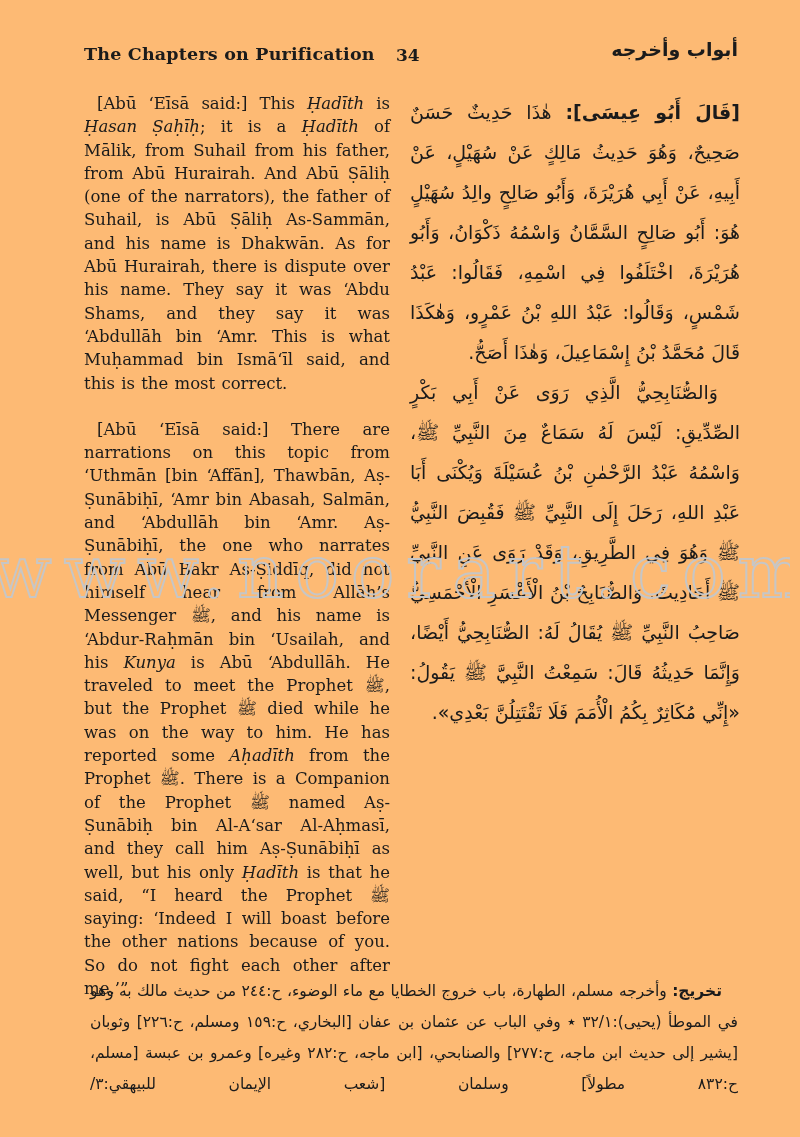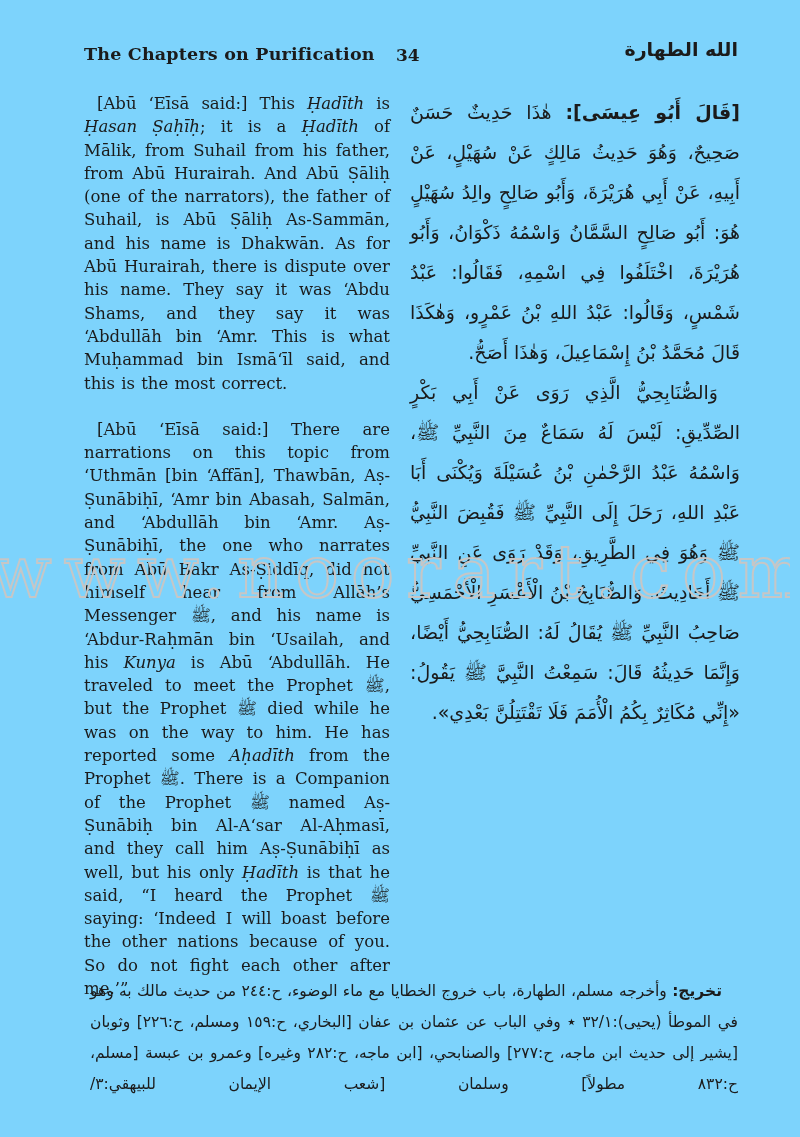--- a/index.html
+++ b/index.html
@@ -1,20 +1,20 @@
 <!DOCTYPE html>
 <html lang="en"><head>
 <meta charset="utf-8">
 <style>
   * { margin:0; padding:0; box-sizing:border-box; }
   html,body { background:#ffffff; }
   .page {
     position:relative;
     width:800px; height:1137px;
-    background:#7dd3fc;
+    background:#fdba74;
     color:#1b1b1b;
     font-family:"DejaVu Serif","Liberation Serif",serif;
     overflow:hidden;
   }
   
   .header { position:absolute; top:0; left:0; width:100%; height:80px; }
   .hdr-en {
     position:absolute; left:84px; top:44px;
     font-size:17.5px; font-weight:bold; letter-spacing:0.2px;
   }
@@ -74,21 +74,21 @@
   .it { font-style:italic; }
 </style>
 </head>
 <body>
 
 <div class="page">
 
   <div class="header">
     <span class="hdr-en">The Chapters on Purification</span>
     <span class="hdr-num">34</span>
-    <span class="hdr-ar">الله الطهارة</span>
+    <span class="hdr-ar">أبواب وأخرجه</span>
   </div>
 
   <div class="columns">
     <div class="col-en">
         <p><span>[Abū ‘Eīsā said:] This </span><span class="it">Ḥadīth</span><span> is </span><span class="it">Ḥasan Ṣaḥīḥ</span><span>; it is a </span><span class="it">Ḥadīth</span><span> of Mālik, from Suhail from his father, from Abū Hurairah. And Abū Ṣāliḥ (one of the narrators), the father of Suhail, is Abū Ṣāliḥ As-Sammān, and his name is Dhakwān. As for Abū Hurairah, there is dispute over his name. They say it was ‘Abdu Shams, and they say it was ‘Abdullāh bin ‘Amr. This is what Muḥammad bin Ismā‘īl said, and this is the most correct.</span></p>
         <p><span>[Abū ‘Eīsā said:] There are narrations on this topic from ‘Uthmān [bin ‘Affān], Thawbān, Aṣ-Ṣunābiḥī, ‘Amr bin Abasah, Salmān, and ‘Abdullāh bin ‘Amr. Aṣ-Ṣunābiḥī, the one who narrates from Abū Bakr As-Ṣiddīq, did not himself hear from Allāh’s Messenger ﷺ, and his name is ‘Abdur-Raḥmān bin ‘Usailah, and his </span><span class="it">Kunya</span><span> is Abū ‘Abdullāh. He traveled to meet the Prophet ﷺ, but the Prophet ﷺ died while he was on the way to him. He has reported some </span><span class="it">Aḥadīth</span><span> from the Prophet ﷺ. There is a Companion of the Prophet ﷺ named Aṣ-Ṣunābiḥ bin Al-A‘sar Al-Aḥmasī, and they call him Aṣ-Ṣunābiḥī as well, but his only </span><span class="it">Ḥadīth</span><span> is that he said, “I heard the Prophet ﷺ saying: ‘Indeed I will boast before the other nations because of you. So do not fight each other after me.’”</span></p>
       </div>
     <div class="col-ar">
         <p><span class="bd">[قَالَ أَبُو عِيسَى]:</span><span> هٰذَا حَدِيثٌ حَسَنٌ صَحِيحٌ، وَهُوَ حَدِيثُ مَالِكٍ عَنْ سُهَيْلٍ، عَنْ أَبِيهِ، عَنْ أَبِي هُرَيْرَةَ، وَأَبُو صَالِحٍ والِدُ سُهَيْلٍ هُوَ: أَبُو صَالِحٍ السَّمَّانُ وَاسْمُهُ ذَكْوَانُ، وَأَبُو هُرَيْرَةَ، اخْتَلَفُوا فِي اسْمِهِ، فَقَالُوا: عَبْدُ شَمْسٍ، وَقَالُوا: عَبْدُ اللهِ بْنُ عَمْرٍو، وَهٰكَذَا قَالَ مُحَمَّدُ بْنُ إِسْمَاعِيلَ، وَهٰذَا أَصَحُّ.</span></p>
         <p><span>وَالصُّنَابِحِيُّ الَّذِي رَوَى عَنْ أَبِي بَكْرٍ الصِّدِّيقِ: لَيْسَ لَهُ سَمَاعٌ مِنَ النَّبِيِّ ﷺ، وَاسْمُهُ عَبْدُ الرَّحْمٰنِ بْنُ عُسَيْلَةَ وَيُكْنَى أَبَا عَبْدِ اللهِ، رَحَلَ إِلَى النَّبِيِّ ﷺ فَقُبِضَ النَّبِيُّ ﷺ وَهُوَ فِي الطَّرِيقِ، وَقَدْ رَوَى عَنِ النَّبِيِّ ﷺ أَحَادِيثَ. وَالصُّنَابِحُ بْنُ الْأَعْسَرِ الْأَحْمَسِيُّ صَاحِبُ النَّبِيِّ ﷺ يُقَالُ لَهُ: الصُّنَابِحِيُّ أَيْضًا، وَإِنَّمَا حَدِيثُهُ قَالَ: سَمِعْتُ النَّبِيَّ ﷺ يَقُولُ: «إِنِّي مُكَاثِرٌ بِكُمُ الْأُمَمَ فَلَا تَقْتَتِلُنَّ بَعْدِي».</span></p>

